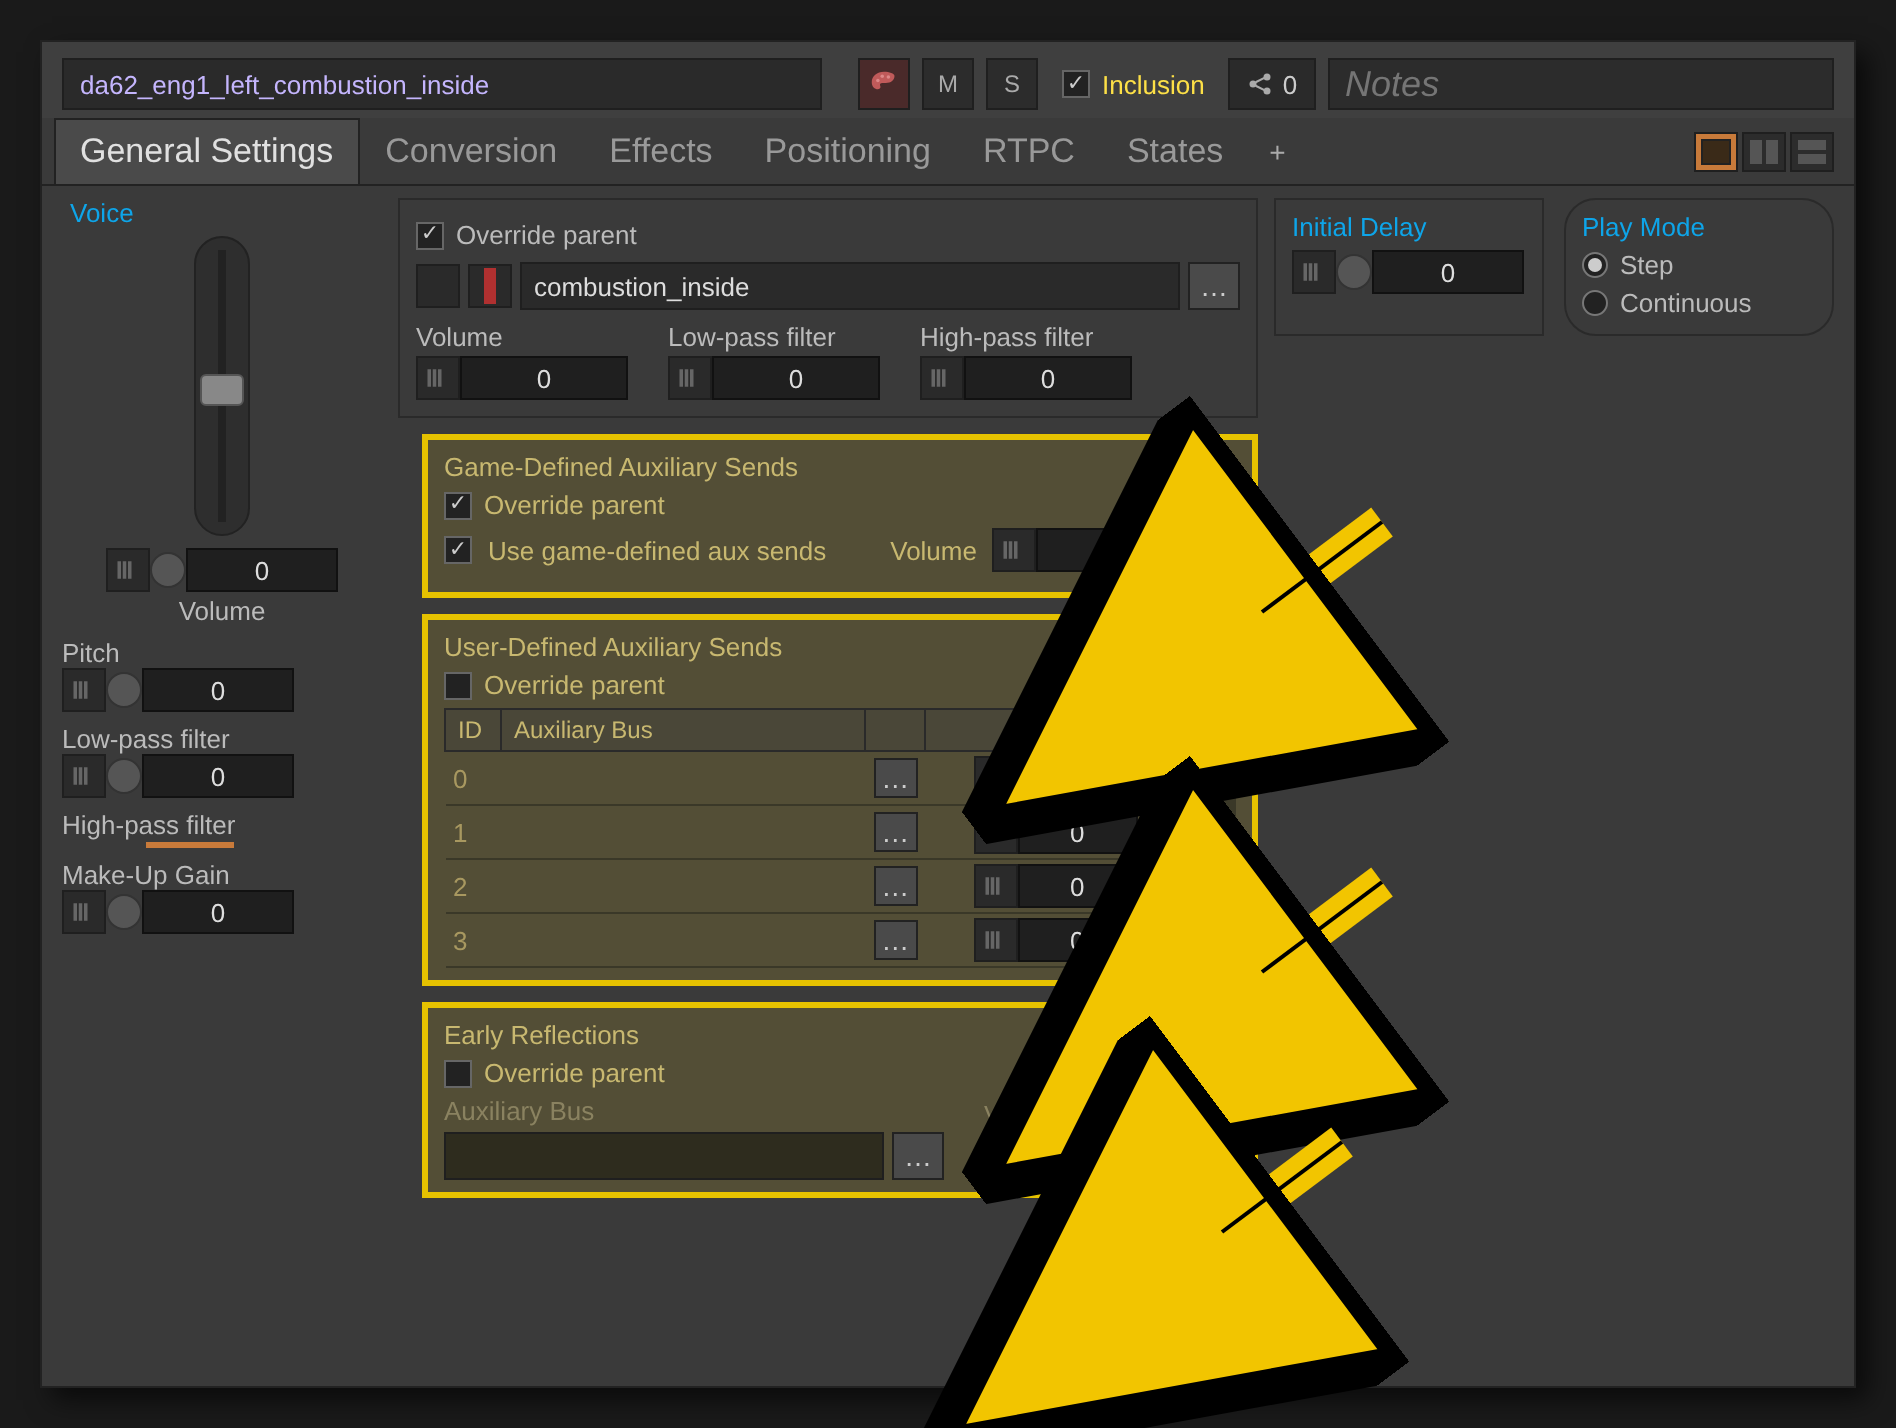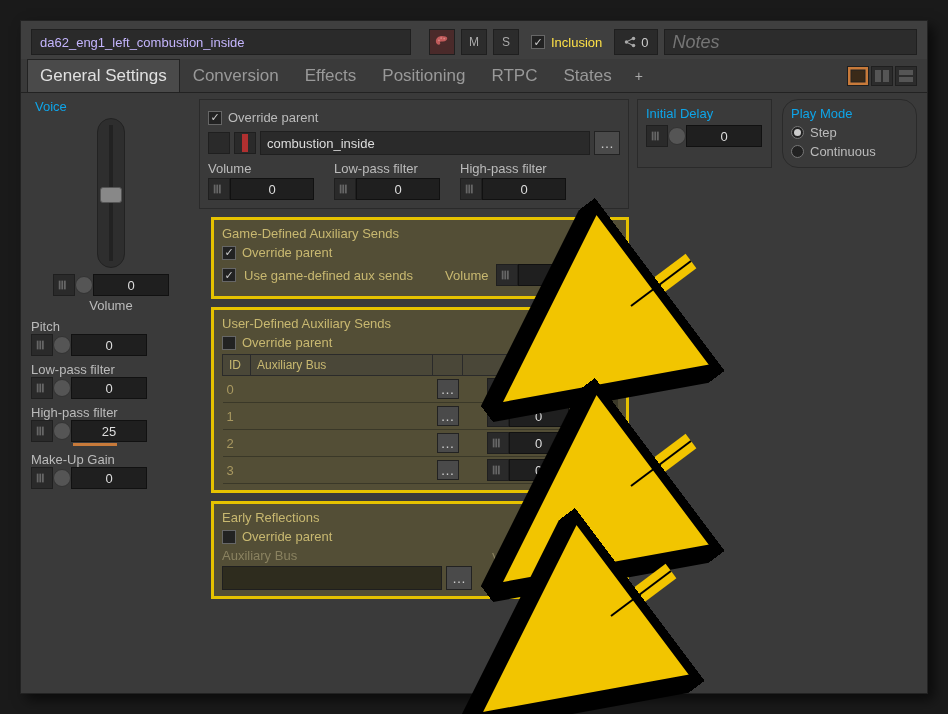--- a/index.html
+++ b/index.html
@@ -225,31 +225,20 @@
                 <rect x="8" y="3" width="2" height="10" fill="#666"></rect>
               </svg>
             </div>
           <div class="num-knob"></div>
           <input class="num-input" value="0" style="">
         </div>
       </div>
 
       <div>
         <div class="sub-label">High-pass filter</div>
-        <div class="num-box">
-          <div class="num-drag">
-              <svg viewBox="0 0 16 16">
-                <rect x="2" y="3" width="2" height="10" fill="#666"></rect>
-                <rect x="5" y="3" width="2" height="10" fill="#666"></rect>
-                <rect x="8" y="3" width="2" height="10" fill="#666"></rect>
-              </svg>
-            </div>
-          <div class="num-knob"></div>
-          <input class="num-input" value="25" style="">
-        </div>
         <div class="orange-bar" style="width:44px; margin-left:42px;"></div>
       </div>
 
       <div>
         <div class="sub-label">Make-Up Gain</div>
         <div class="num-box">
           <div class="num-drag">
               <svg viewBox="0 0 16 16">
                 <rect x="2" y="3" width="2" height="10" fill="#666"></rect>
                 <rect x="5" y="3" width="2" height="10" fill="#666"></rect>

